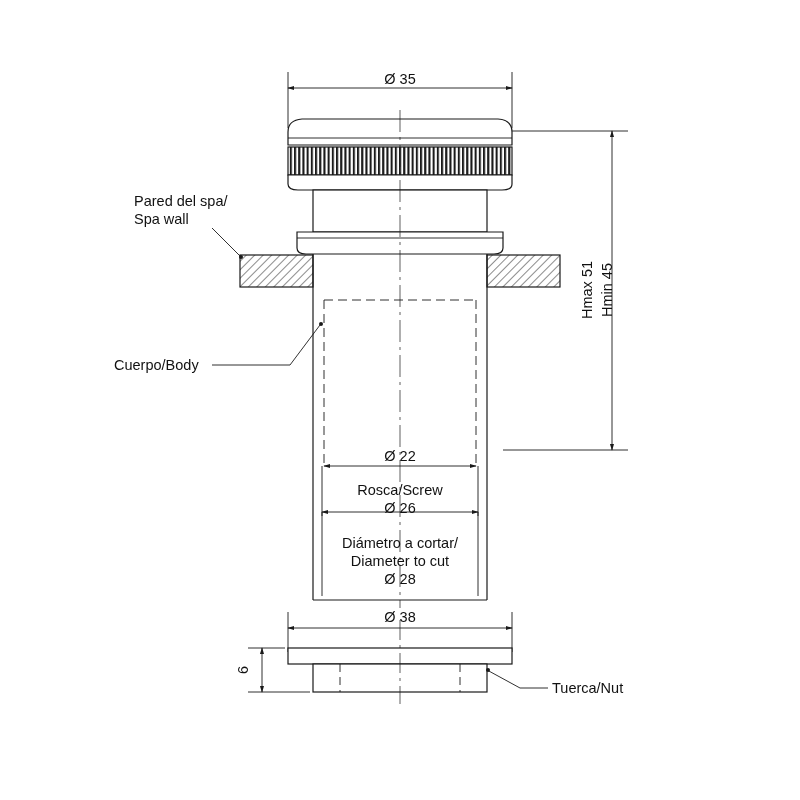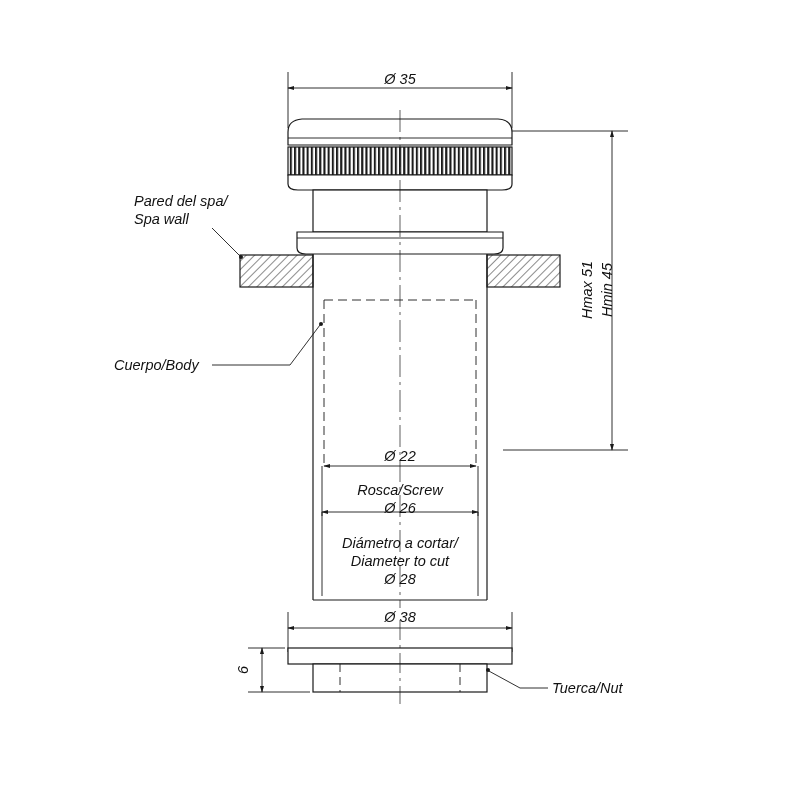--- a/index.html
+++ b/index.html
@@ -11,21 +11,20 @@
     width: 800px;
     height: 800px;
     font-family: "Liberation Sans", sans-serif;
     color: #1a1a1a;
     overflow: hidden;
   }
   #stage {
     position: relative;
     width: 800px;
     height: 607px;
-    font-style: italic;
   }
   svg#drawing {
     position: absolute;
     left: 0;
     top: 0;
     width: 800px;
     height: 800px;
   }
   .lbl {
     font-family: "Liberation Sans", sans-serif;

